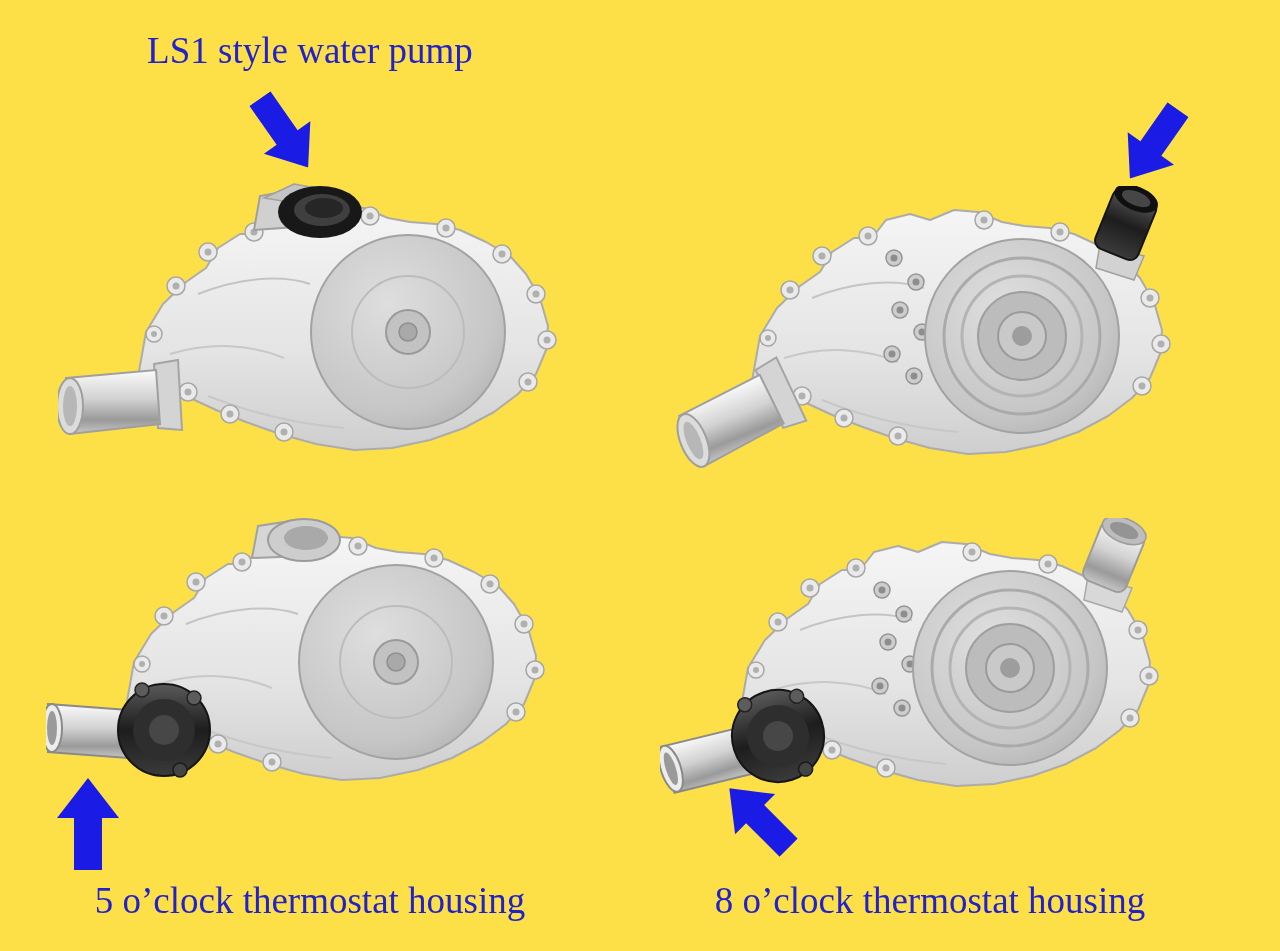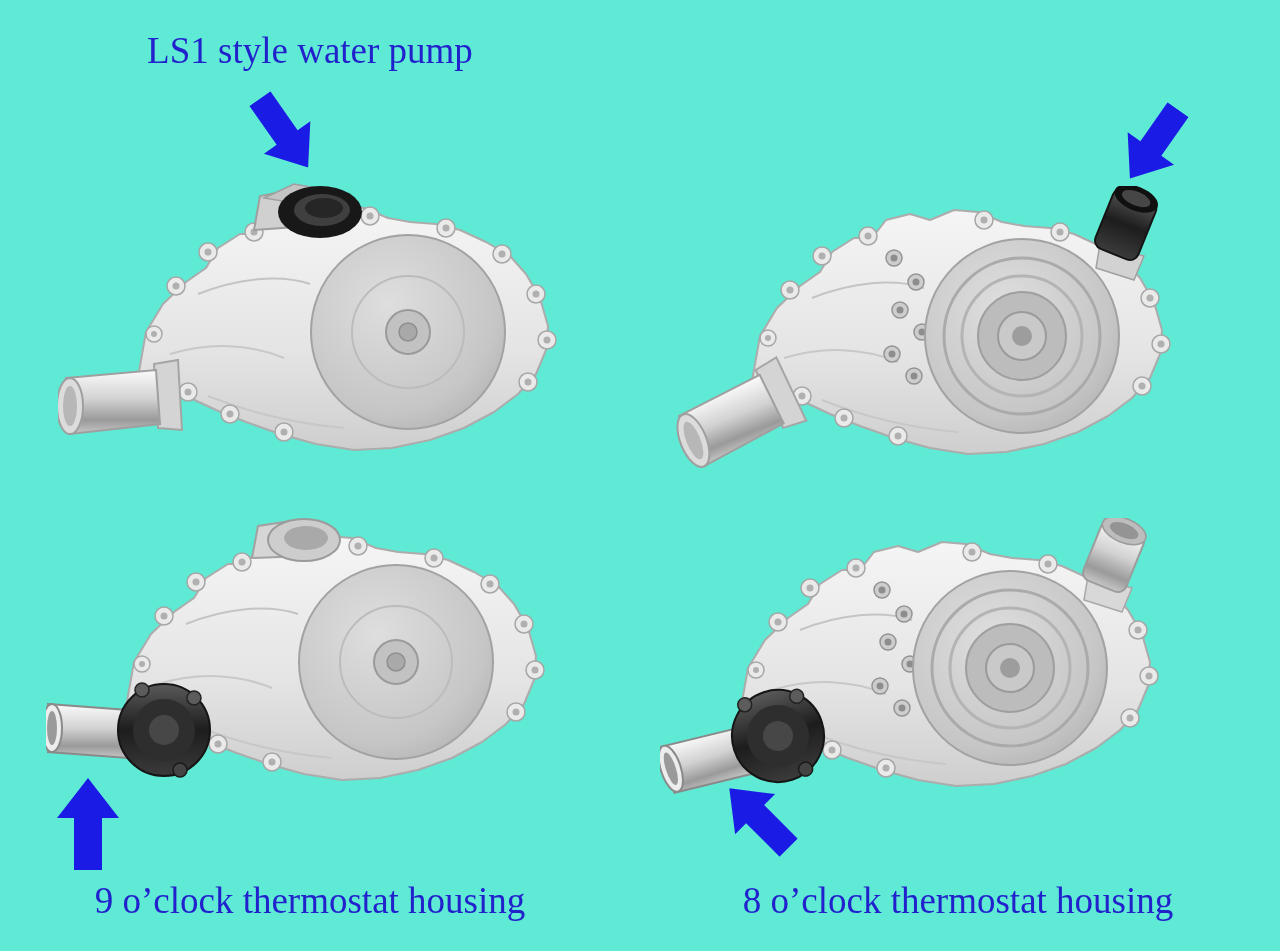--- a/index.html
+++ b/index.html
@@ -5,21 +5,21 @@
   html, body { margin: 0; padding: 0; }
   body {
     width: 1280px; height: 951px;
     background: #ffffff;
     font-family: "Liberation Serif", serif;
     overflow: hidden;
   }
   .canvas {
     position: relative;
     width: 1280px; height: 951px;
-    background: #5eead4;
+    background: #fde047;
   }
   .label {
     position: absolute;
     color: var(--label-blue, #2222cc);
     font-size: 37px;
     line-height: 1.15;
     text-align: center;
     white-space: nowrap;
     user-select: none;
   }
@@ -236,16 +236,16 @@
     <svg width="62" height="92" viewBox="0 0 62 92">
         <use href="#callout-arrow"></use>
       </svg>
   </div>
   <div class="arrow" style="left:730px; top:776px; transform:rotate(-45deg);">
     <svg width="58" height="84" viewBox="0 0 62 92">
         <use href="#callout-arrow"></use>
       </svg>
   </div>
 
-  <div class="label" style="left:35px; top:880px; width:550px;">9 o’clock thermostat housing</div>
-  <div class="label" style="left:683px; top:880px; width:550px;text-align:center;">8 o’clock thermostat housing</div>
+  <div class="label" style="left:35px; top:880px; width:550px;">5 o’clock thermostat housing</div>
+  <div class="label" style="left:655px; top:880px; width:550px;text-align:center;">8 o’clock thermostat housing</div>
 
 </div>
 
 </body></html>

